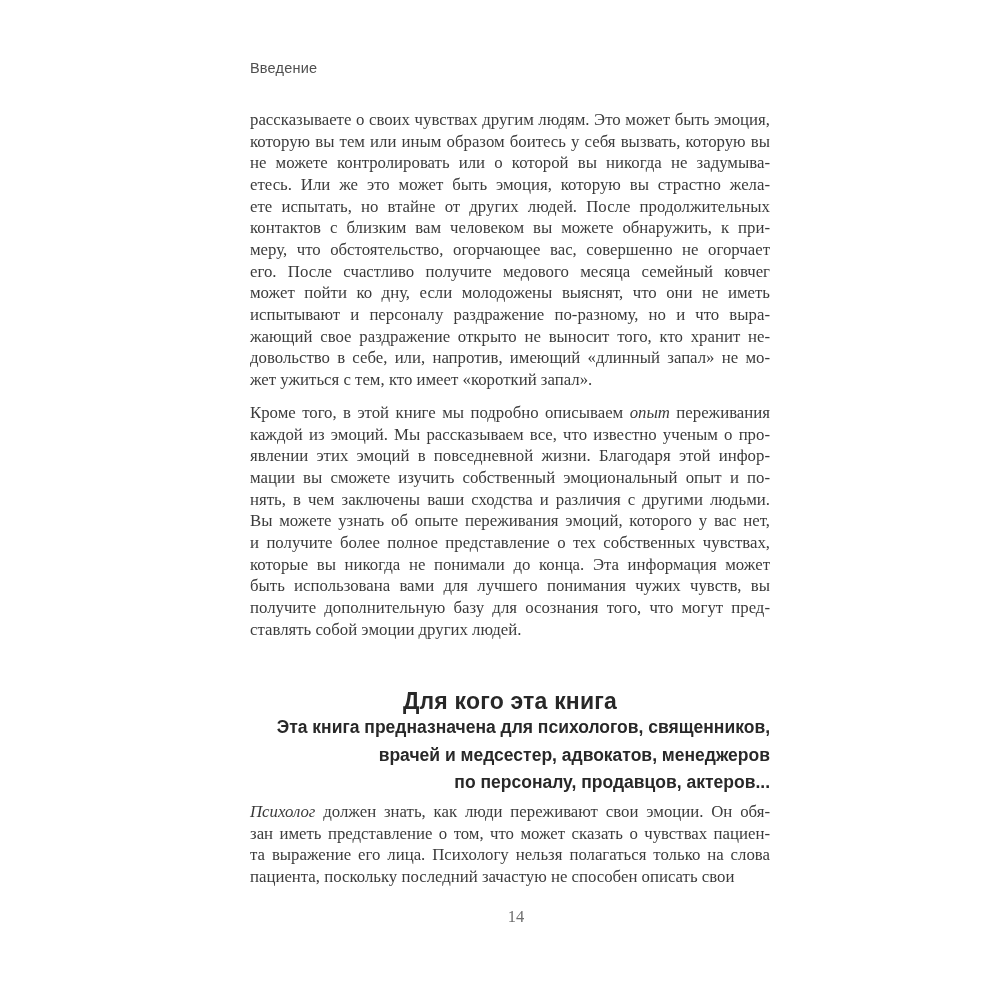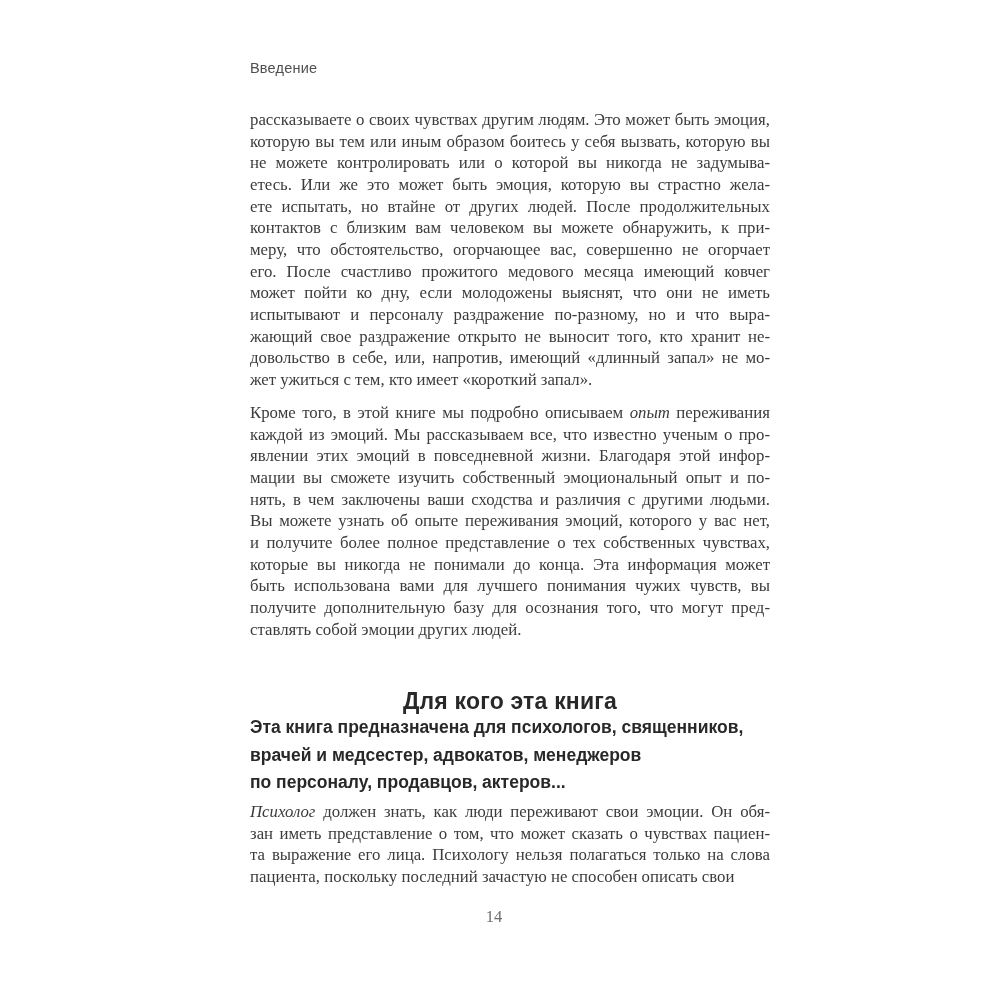--- a/index.html
+++ b/index.html
@@ -56,30 +56,30 @@
     font-weight: bold;
     font-size: 23px;
     line-height: 28px;
     color: var(--head-text);
     letter-spacing: 0.2px;
     margin-top: 12px;
   }
   .subtitle {
     position: absolute;
     left: 250px; width: 520px; top: 714px;
-    text-align: left;
+    text-align: right;
     font-family: "Liberation Sans", sans-serif;
     font-weight: bold;
     font-size: 17.5px;
     line-height: 27.5px;
     color: var(--head-text);
   }
   .page-number {
     position: absolute;
-    left: 234px; width: 520px; top: 907px;
+    left: 256px; width: 520px; top: 907px;
     text-align: center;
     font-size: 16.5px;
     color: var(--pagenum-text);
   }
   i { font-style: italic; }
 </style>
 </head>
 <body>
 
 <div class="page">
@@ -87,21 +87,21 @@
   <div class="running-head">Введение</div>
 
   <div class="para para-1">
       <div class="pline">рассказываете о своих чувствах другим людям. Это может быть эмоция,</div>
       <div class="pline">которую вы тем или иным образом боитесь у себя вызвать, которую вы</div>
       <div class="pline">не можете контролировать или о которой вы никогда не задумыва-</div>
       <div class="pline">етесь. Или же это может быть эмоция, которую вы страстно жела-</div>
       <div class="pline">ете испытать, но втайне от других людей. После продолжительных</div>
       <div class="pline">контактов с близким вам человеком вы можете обнаружить, к при-</div>
       <div class="pline">меру, что обстоятельство, огорчающее вас, совершенно не огорчает</div>
-      <div class="pline">его. После счастливо прожитого медового месяца имеющий ковчег</div>
+      <div class="pline">его. После счастливо получите медового месяца семейный ковчег</div>
       <div class="pline">может пойти ко дну, если молодожены выяснят, что они не иметь</div>
       <div class="pline">испытывают и персоналу раздражение по-разному, но и что выра-</div>
       <div class="pline">жающий свое раздражение открыто не выносит того, кто хранит не-</div>
       <div class="pline">довольство в себе, или, напротив, имеющий «длинный запал» не мо-</div>
       <div class="pline last">жет ужиться с тем, кто имеет «короткий запал».</div>
     </div>
 
   <div class="para para-2">
       <div class="pline">Кроме того, в этой книге мы подробно описываем <i>опыт</i> переживания</div>
       <div class="pline">каждой из эмоций. Мы рассказываем все, что известно ученым о про-</div>

